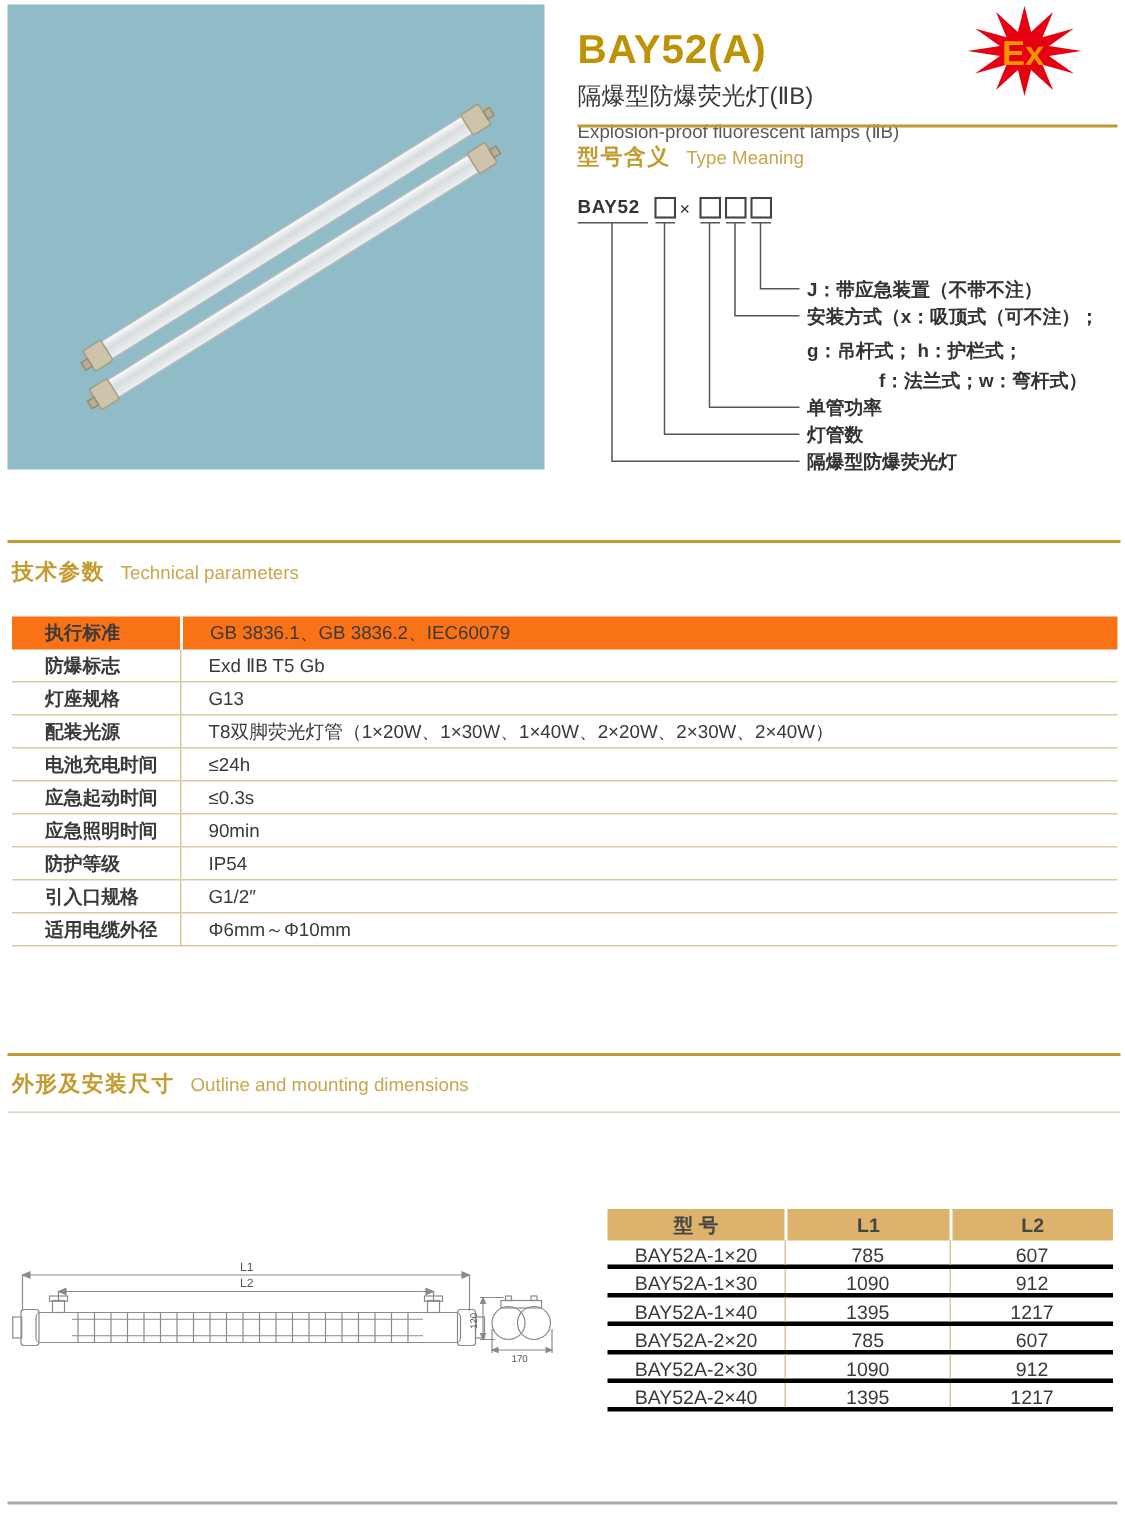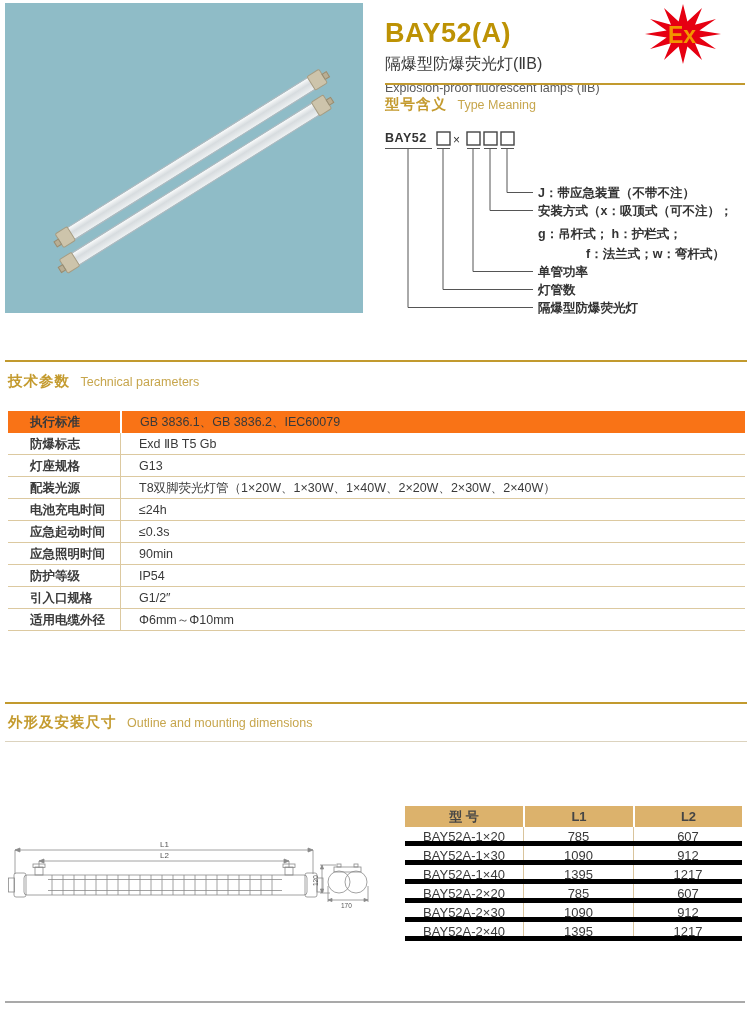--- a/index.html
+++ b/index.html
@@ -47,21 +47,21 @@
   .tp-first .tp-value { border-left:2px solid #ffffff; }
 
   
   .drawing-svg { position:absolute; left:8px; top:838px; width:372px; height:102px; }
 
   
   .dt-table { position:absolute; left:405px; top:806px; width:337px; font-size:13px; }
   .dt-head { display:flex; height:21px; line-height:21px; background:#DCB26C; font-weight:bold; color:#454545; }
   .dt-head .dt-cell { border-left:2px solid #ffffff; }
   .dt-head .dt-cell:first-child { border-left:none; }
-  .dt-row { display:flex; height:19px; line-height:19px; border-bottom:5px solid #000000; color:#3a3a3a; }
+  .dt-row { display:flex; height:19px; line-height:19px; border-bottom:3px solid #000000; color:#3a3a3a; }
   .dt-cell { text-align:center; }
   .dt-row .dt-cell { border-left:1px solid #D9C49C; }
   .dt-row .dt-cell:first-child { border-left:none; }
   .dt-c0 { width:118px; } .dt-c1 { width:110px; } .dt-c2 { width:109px; }
 </style>
 </head>
 <body>
 
 <div class="page">
 

